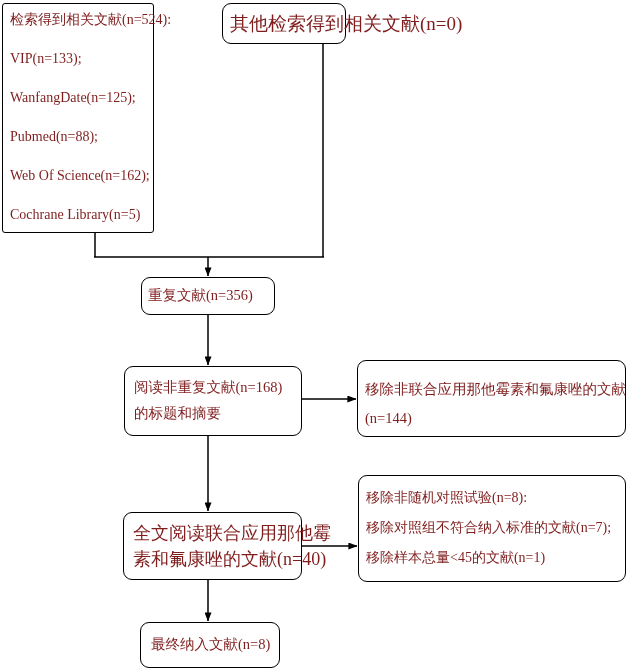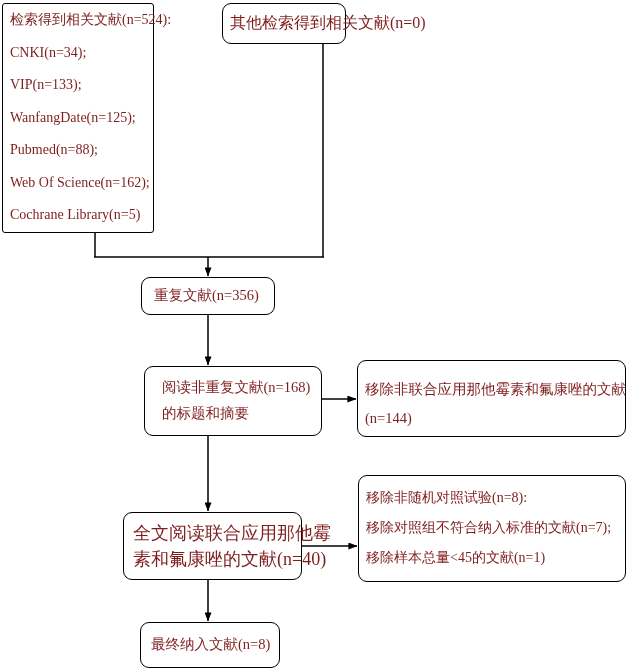--- a/index.html
+++ b/index.html
@@ -41,32 +41,31 @@
     padding: 9px 0 9px 7px;
     justify-content: space-between;
     border-radius: 3px;
   }
   #box-search .box-line { font-size: 14px; }
   #box-other {
     left: 222px; top: 3px; width: 124px; height: 41px;
     padding: 0 7px;
     align-items: flex-start;
   }
-  #box-other .box-line { font-size: 16px; }
+  #box-other .box-line { font-size: 19px; }
   #box-duplicates {
     left: 141px; top: 277px; width: 134px; height: 38px;
-    padding: 0 12px;
+    padding: 0 6px;
     align-items: flex-start;
   }
   #box-duplicates .box-line { font-size: 14.5px; }
   #box-screen-title {
     left: 124px; top: 366px; width: 178px; height: 70px;
-    padding: 8px 17px;
+    padding: 8px 9px;
     justify-content: space-around;
-    margin-left: 20px;
   }
   #box-screen-title .box-line { font-size: 14.5px; }
   #box-excl-1 {
     left: 357px; top: 360px; width: 269px; height: 77px;
     padding: 8px 7px;
     justify-content: space-around;
   }
   #box-excl-1 .box-line { font-size: 14.5px; margin-top: 11px; }
   #box-fulltext {
     left: 123px; top: 512px; width: 179px; height: 68px;
@@ -140,21 +139,20 @@
       <line x1="302" y1="546" x2="357" y2="546" marker-end="url(#arrowhead)"></line>
     </g>
 
     <g>
       <line x1="208" y1="580" x2="208" y2="621" marker-end="url(#arrowhead)"></line>
     </g>
   </svg>
 
   <div class="flow-box sharp" id="box-search">
     <span class="box-line">检索得到相关文献(n=524):</span>
-    <span class="box-line">CNKI(n=34);</span>
     <span class="box-line">VIP(n=133);</span>
     <span class="box-line">WanfangDate(n=125);</span>
     <span class="box-line"> Pubmed(n=88);</span>
     <span class="box-line">Web Of Science(n=162);</span>
     <span class="box-line">Cochrane Library(n=5)</span>
   </div>
 
   <div class="flow-box rounded" id="box-other">
     <span class="box-line">其他检索得到相关文献(n=0)</span>
   </div>

